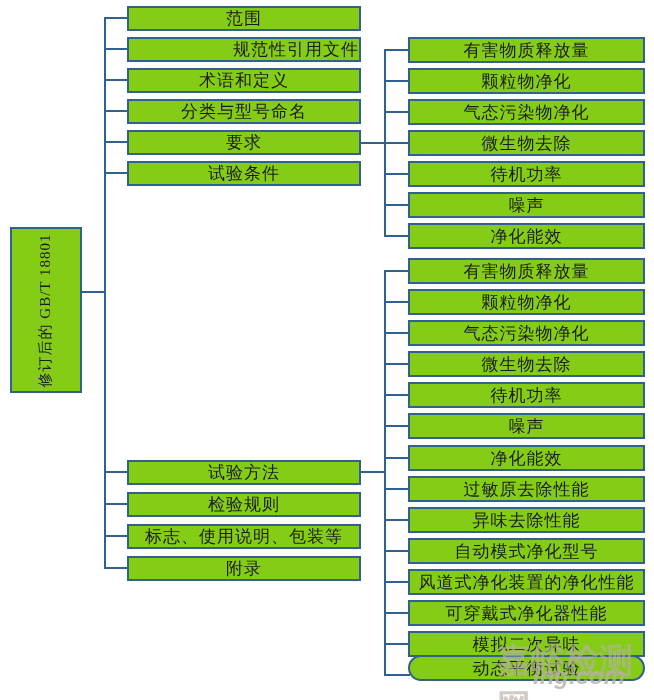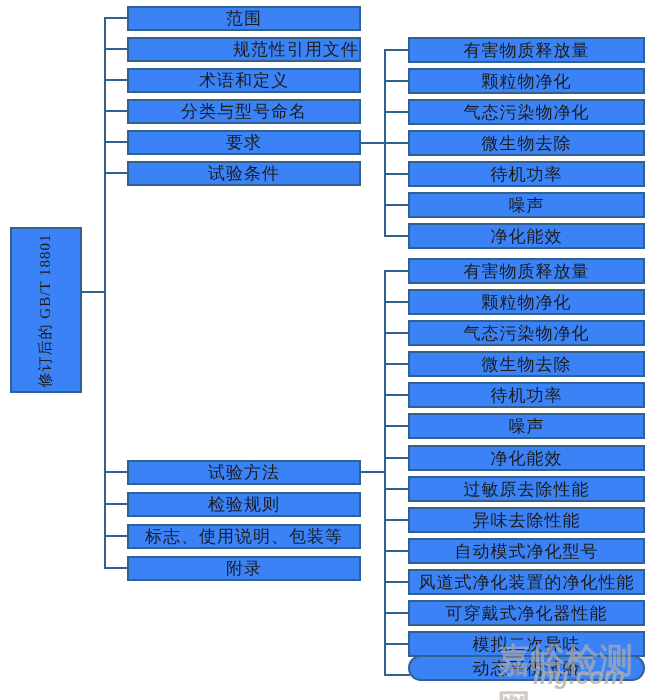--- a/index.html
+++ b/index.html
@@ -12,21 +12,21 @@
     width: 654px;
     height: 700px;
     background: var(--bg, #ffffff);
     font-family: "Liberation Serif", "DejaVu Serif", serif;
     overflow: hidden;
   }
   .box {
     position: absolute;
     box-sizing: border-box;
     border: 2px solid var(--border, #31618f);
-    background: #3b82f6;
+    background: #84cc16;
     display: flex;
     align-items: center;
     justify-content: center;
     font-size: 17px;
     color: var(--text, #1c1c1c);
     letter-spacing: 1px;
     white-space: nowrap;
     line-height: 1;
   }
   .mid { left: 127px; width: 234px; height: 25px; }

